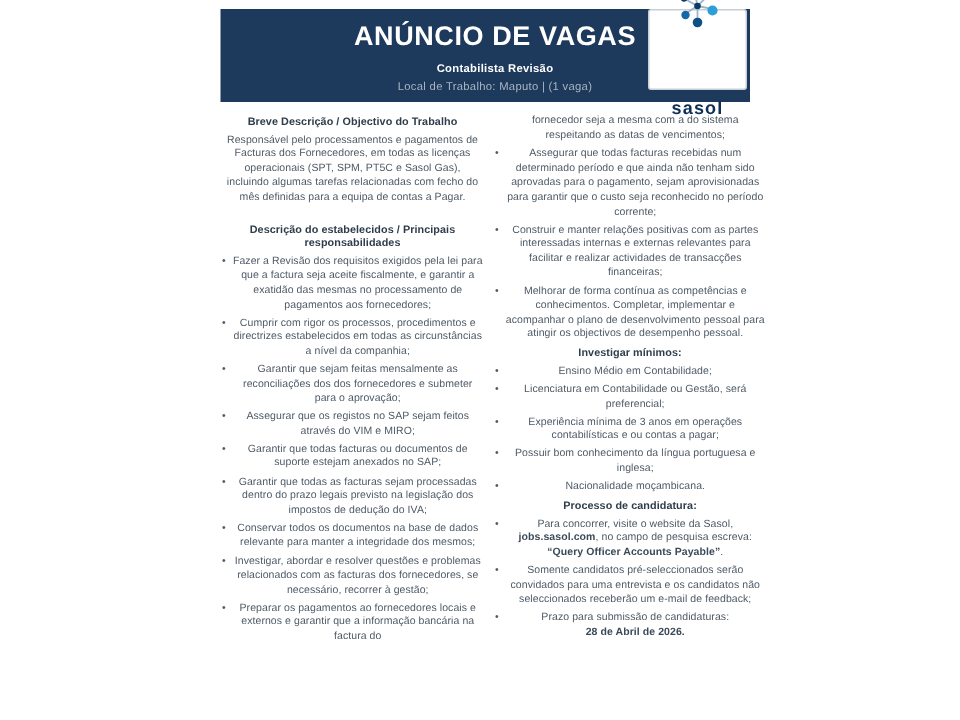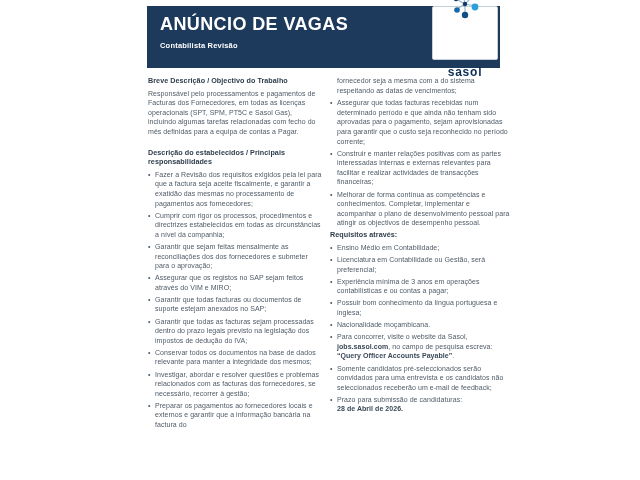--- a/index.html
+++ b/index.html
@@ -1,17 +1,17 @@
 <!DOCTYPE html>
 <html><head>
 <meta charset="utf-8">
 <style>
   html,body { margin:0; padding:0; background:#ffffff; }
   body { width:640px; height:480px; font-family:"Liberation Sans", sans-serif; }
-  .page { position:relative; width:640px; height:480px; background:#ffffff; overflow:hidden; }
+  .page { position:relative; width:640px; height:480px; background:#ffffff; overflow:hidden;text-align:center; }
 
   
   .banner {
     position:absolute; left:147px; top:6px; width:353px; height:62px;
     background:#1d3a5c; box-sizing:border-box; padding:7px 0 0 13px; color:#ffffff;
   }
   .banner h1 { margin:0; font-size:18px; font-weight:bold; letter-spacing:0.4px; line-height:22px; }
   .banner .job { font-size:7.5px; font-weight:bold; margin-top:6px; letter-spacing:0.2px; }
   .banner .loc { font-size:7.5px; color:#aab6c2; margin-top:3px; letter-spacing:0.2px; }
 
@@ -42,20 +42,21 @@
   b { color:#3a4a58; }
 </style>
 </head>
 <body>
 
 <div class="page">
 
   <header class="banner">
     <h1>ANÚNCIO DE VAGAS</h1>
     <div class="job">Contabilista Revisão</div>
+    <div class="loc">Local de Trabalho: Maputo | (1 vaga)</div>
   </header>
 
   <div class="logo-box">
     <span>
       <svg width="34" height="30" viewBox="0 0 34 30">
         <g stroke="#9bb7cc" stroke-width="1.2">
           <line x1="17" y1="15" x2="15" y2="5"></line>
           <line x1="17" y1="15" x2="25" y2="7"></line>
           <line x1="17" y1="15" x2="8" y2="10"></line>
           <line x1="17" y1="15" x2="27" y2="17"></line>
@@ -95,29 +96,30 @@
     </section>
 
     <section class="col col-right">
       <p class="cont">fornecedor seja a mesma com a do sistema respeitando as datas de vencimentos;</p>
       <ul>
         <li>Assegurar que todas facturas recebidas num determinado período e que ainda não tenham sido aprovadas para o pagamento, sejam aprovisionadas para garantir que o custo seja reconhecido no período corrente;</li>
         <li>Construir e manter relações positivas com as partes interessadas internas e externas relevantes para facilitar e realizar actividades de transacções financeiras;</li>
         <li>Melhorar de forma contínua as competências e conhecimentos. Completar, implementar e acompanhar o plano de desenvolvimento pessoal para atingir os objectivos de desempenho pessoal.</li>
       </ul>
 
-      <h2 class="sec-gap-sm">Requisitos através:</h2>
+      <h2 class="sec-gap-sm">Investigar mínimos:</h2>
       <ul>
         <li>Ensino Médio em Contabilidade;</li>
         <li>Licenciatura em Contabilidade ou Gestão, será preferencial;</li>
         <li>Experiência mínima de 3 anos em operações contabilísticas e ou contas a pagar;</li>
         <li>Possuir bom conhecimento da língua portuguesa e inglesa;</li>
         <li>Nacionalidade moçambicana.</li>
       </ul>
 
+      <h2 class="sec-gap-lg">Processo de candidatura:</h2>
       <ul>
         <li><span>Para concorrer, visite o website da Sasol, </span><b>jobs.sasol.com</b><span>, no campo de pesquisa escreva: </span><b>“Query Officer Accounts Payable”</b><span>.</span></li>
         <li>Somente candidatos pré-seleccionados serão convidados para uma entrevista e os candidatos não seleccionados receberão um e-mail de feedback;</li>
         <li><span>Prazo para submissão de candidaturas:</span><br><b>28 de Abril de 2026.</b></li>
       </ul>
     </section>
 
   </main>
 </div>
 

